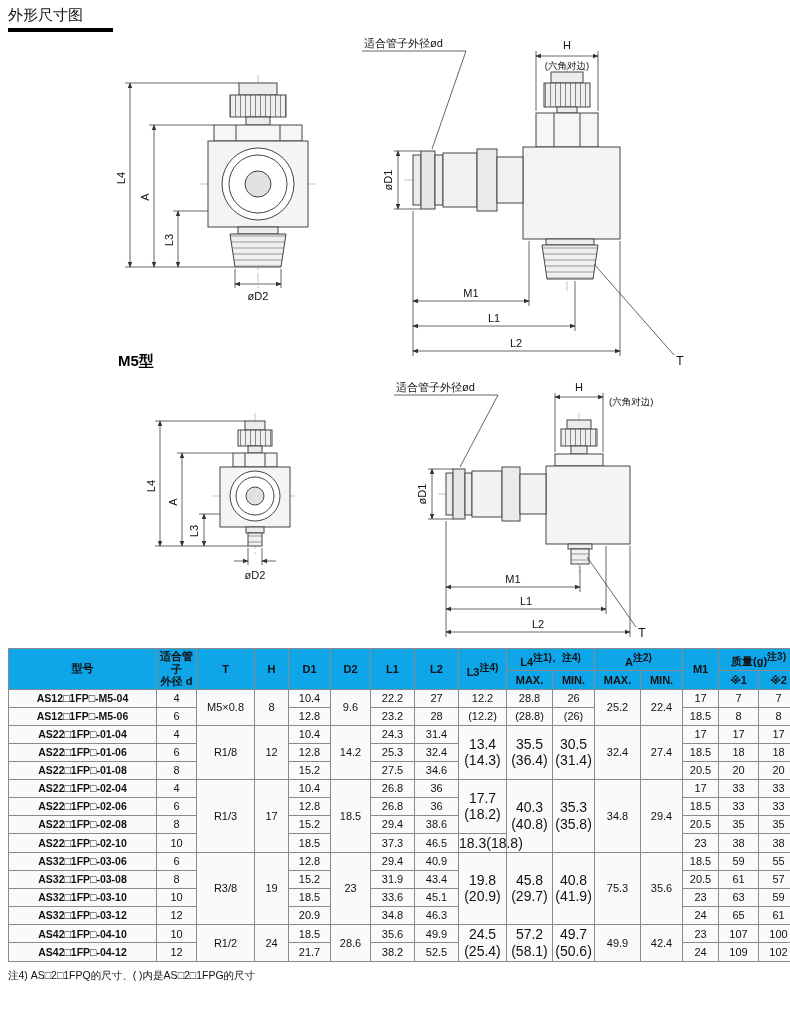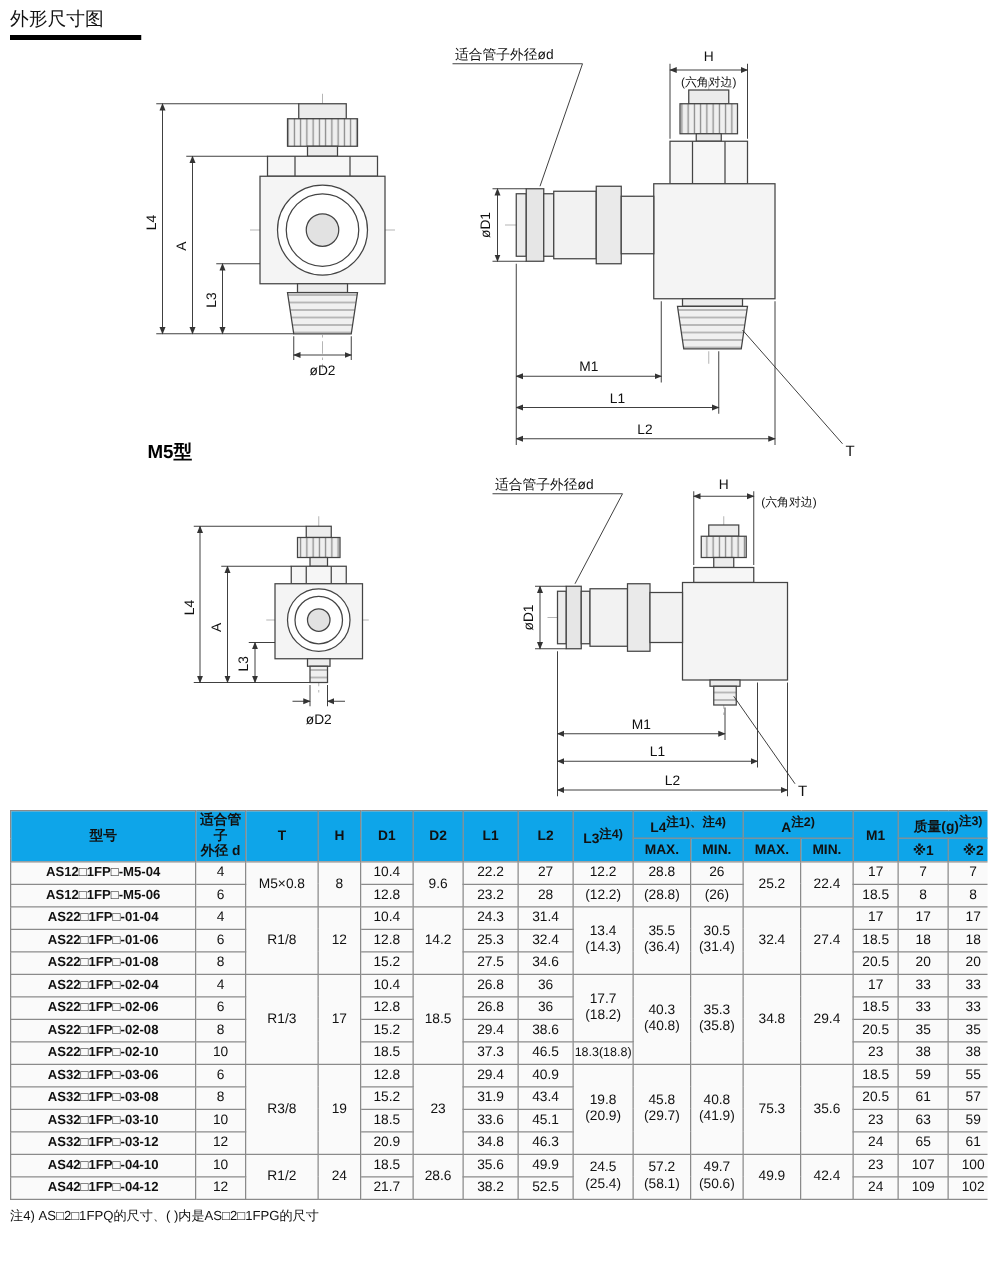--- a/index.html
+++ b/index.html
@@ -10,22 +10,22 @@
   .dim { font-size:11px; fill:#111; }
   .dimsmall { font-size:9.5px; fill:#111; }
   .seclabel { font-size:15px; font-weight:bold; fill:#000; }
   .tlabel { font-size:12px; fill:#111; }
   table.spec { border-collapse:collapse; width:780px; table-layout:fixed; font-size:11px; margin-top:4px; border:1.5px solid #555; }
   table.spec th, table.spec td { border:1px solid #8a8a8a; text-align:center; padding:1px 0; height:15px; }
   table.spec thead th { background:#0ea5e9; font-weight:bold; }
   table.spec tbody td { background:#fafafa; }
   td.model { text-align:left; padding-left:5px; font-weight:bold; font-size:10.5px; white-space:nowrap; overflow:hidden; }
   .pre { white-space:pre-line; line-height:1.15; }
-  .two { white-space:pre-line; line-height:1.2; font-size:11px; }
-  .sm { font-size:10px; }
+  .two { white-space:pre-line; line-height:1.2; font-size:14px; }
+  .sm { font-size:14px; }
   tr.grp td { border-top:1.5px solid #666; }
   sup { font-size:10px; }
   .notes { font-size:10.5px; margin-top:5px; line-height:1.55; }
 </style>
 </head>
 <body>
 
 <div class="page">
 
   <div class="title">外形尺寸图</div>

